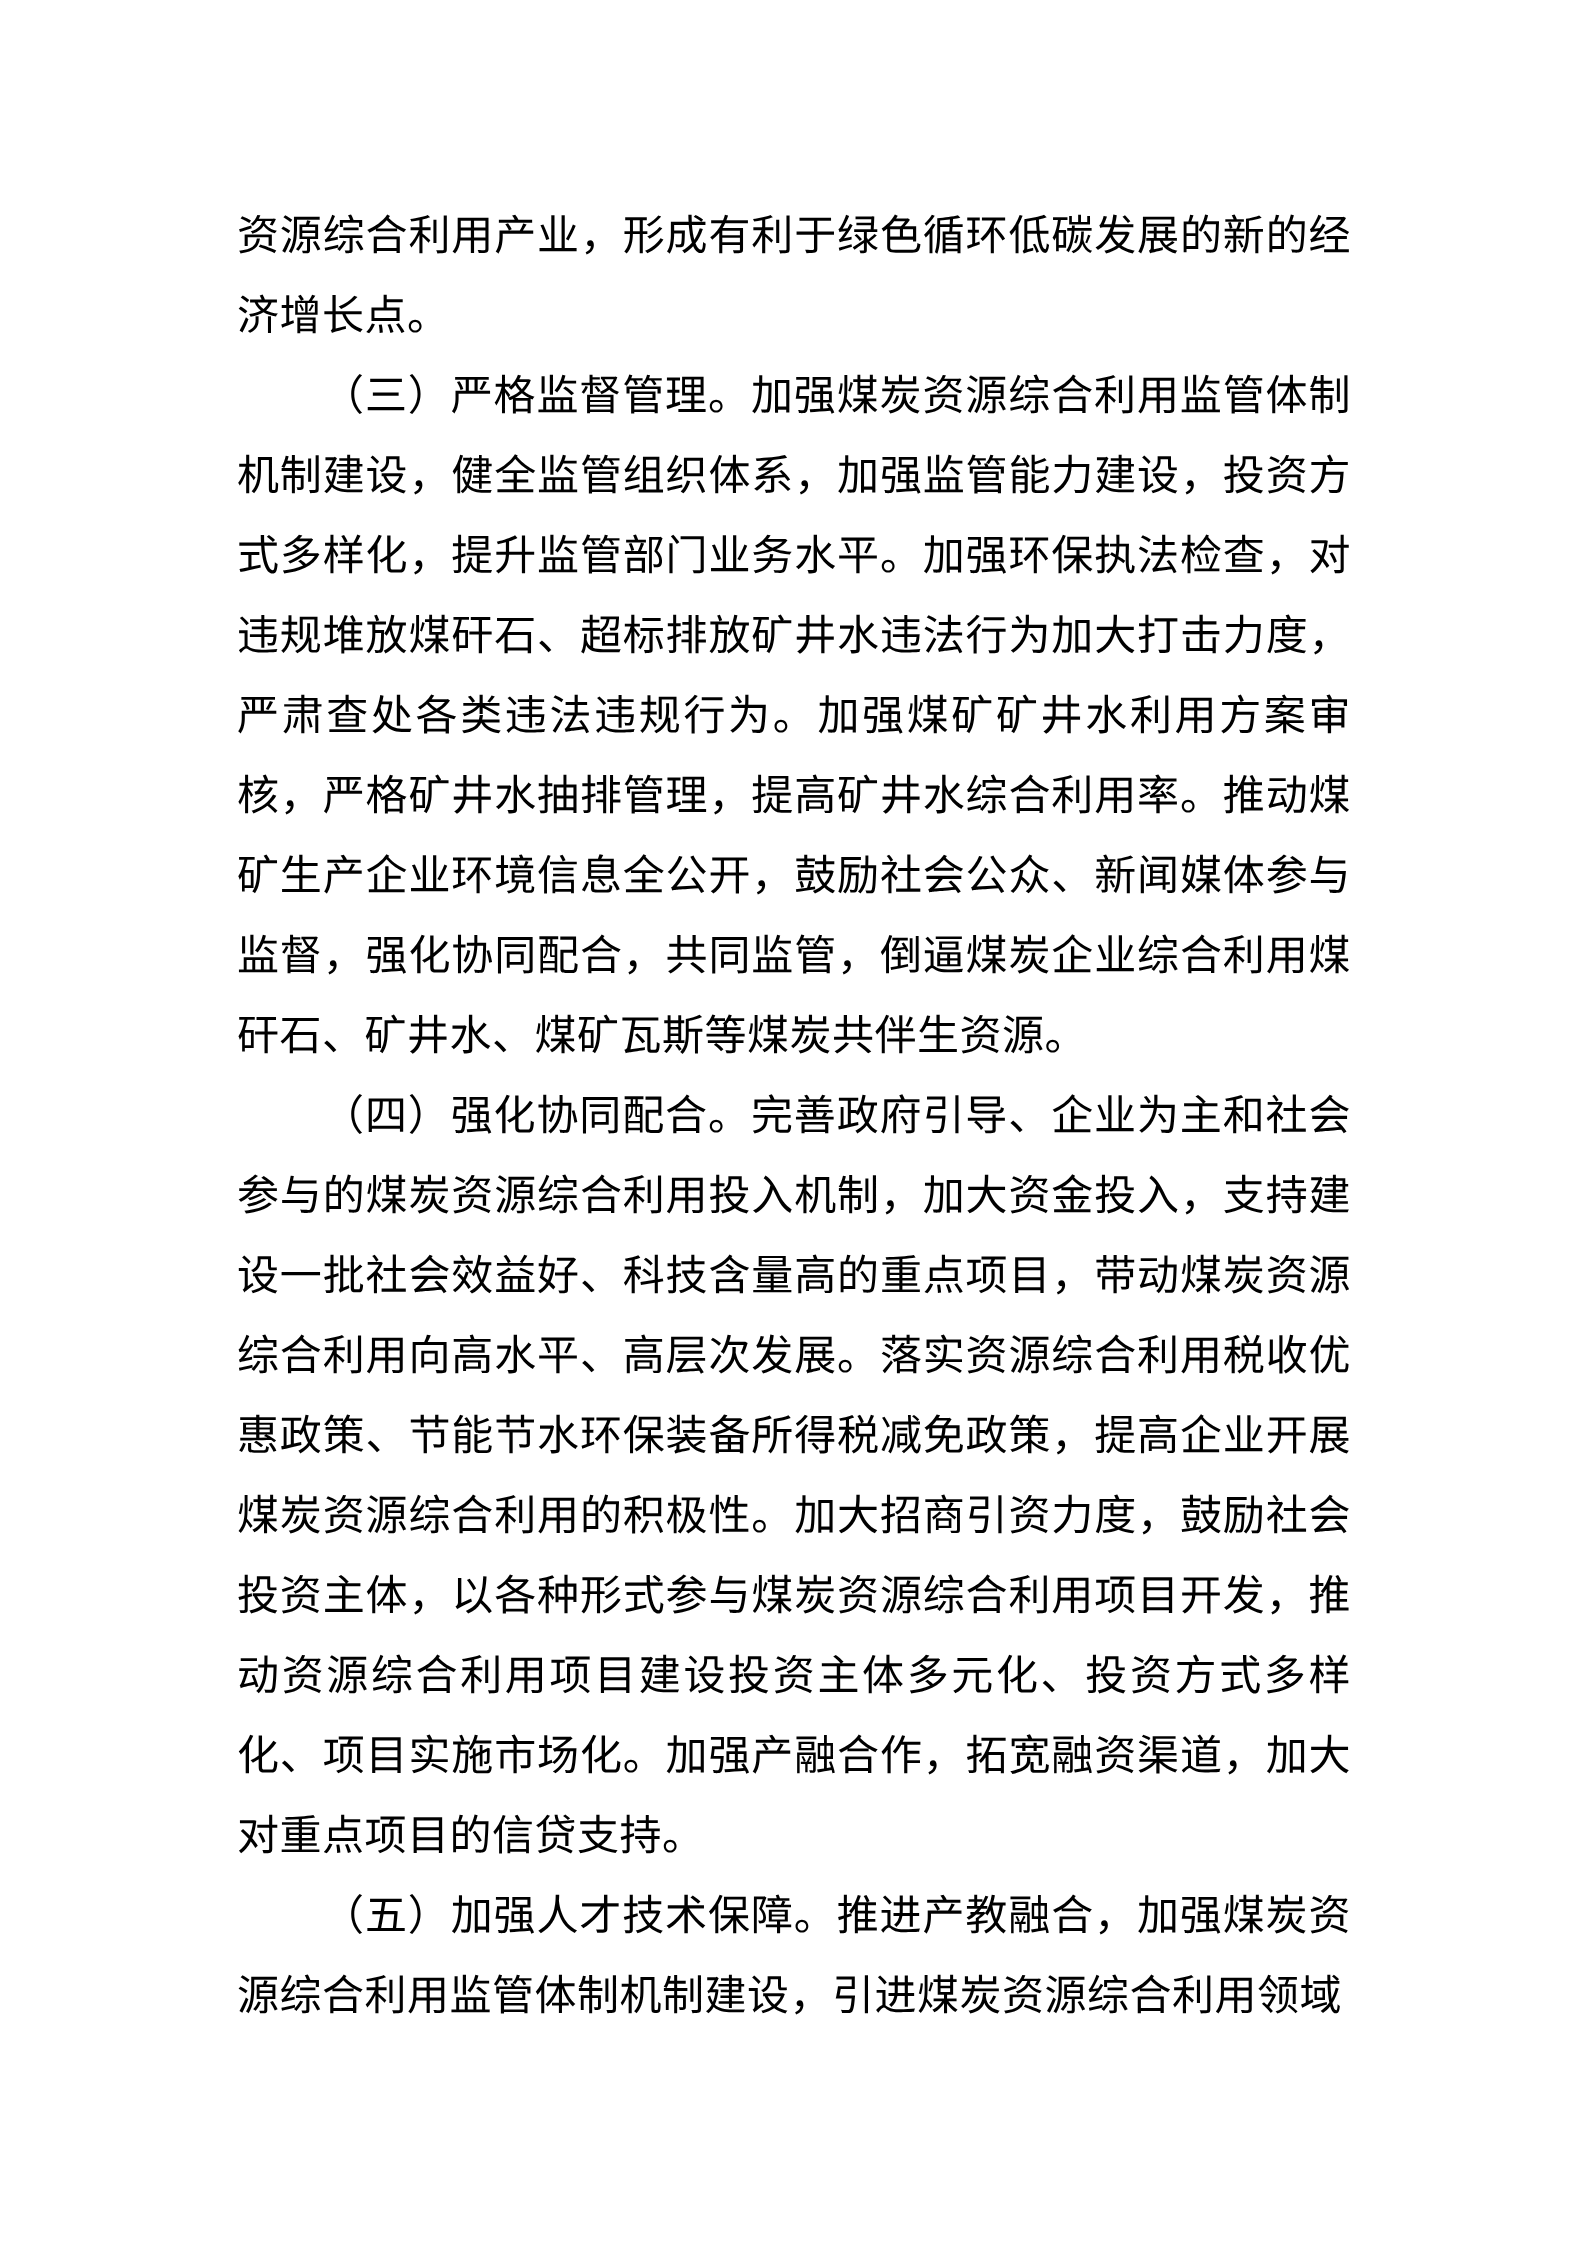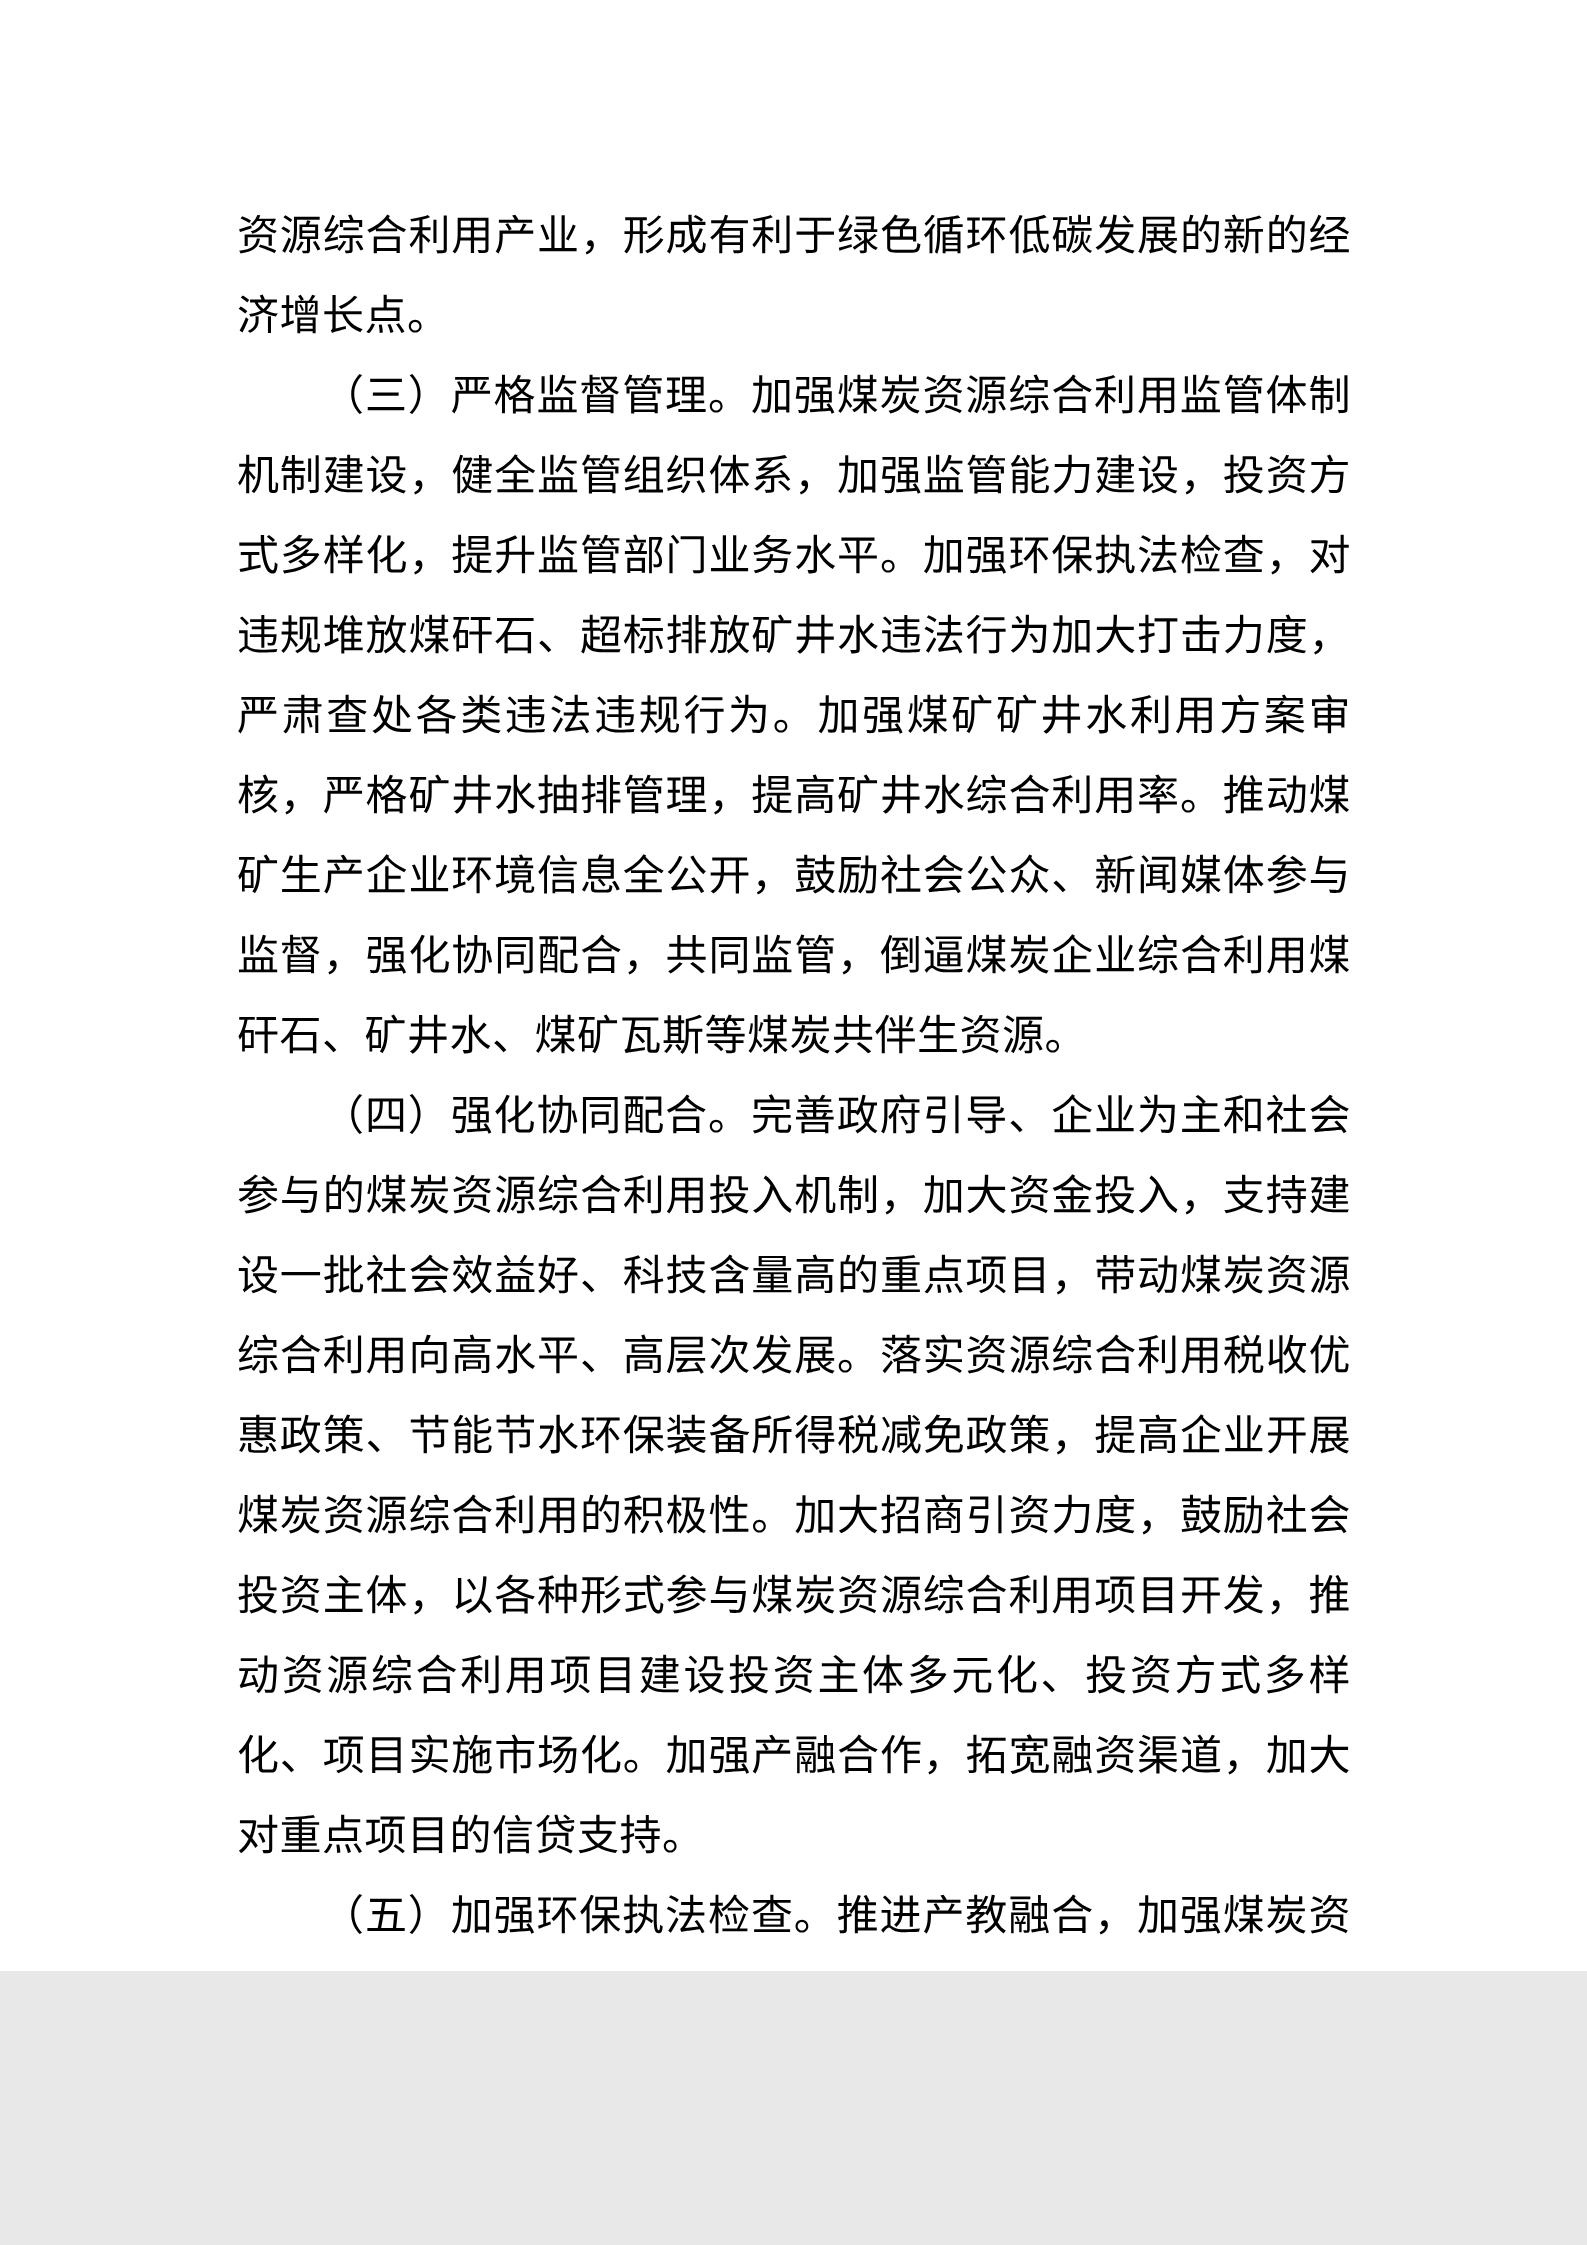--- a/index.html
+++ b/index.html
@@ -3,21 +3,21 @@
 <meta charset="utf-8">
 <style>
   html, body {
     margin: 0;
     padding: 0;
     background: #e8e8e8;
   }
   .page {
     position: relative;
     width: 1587px;
-    height: 1971px;
+    height: 2245px;
     margin: 0 auto;
     background: #ffffff;
     overflow: hidden;
     font-family: "Liberation Serif", "DejaVu Serif", serif;
   }
   .content {
     position: absolute;
     left: 237px;
     top: 196px;
     width: 1114px;
@@ -46,16 +46,16 @@
 
 <div class="page">
   <div class="content">
 
     <p class="para flush"><span>资源综合利用产业，形成有利于绿色循环低碳发展的新的经济增长点。</span></p>
 
     <p class="para"><b class="lead">（三）严格监督管理。</b><span>加强煤炭资源综合利用监管体制机制建设，健全监管组织体系，加强监管能力建设，投资方式多样化，提升监管部门业务水平。加强环保执法检查，对违规堆放煤矸石、超标排放矿井水违法行为加大打击力度，严肃查处各类违法违规行为。加强煤矿矿井水利用方案审核，严格矿井水抽排管理，提高矿井水综合利用率。推动煤矿生产企业环境信息全公开，鼓励社会公众、新闻媒体参与监督，强化协同配合，共同监管，倒逼煤炭企业综合利用煤矸石、矿井水、煤矿瓦斯等煤炭共伴生资源。</span></p>
 
     <p class="para"><b class="lead">（四）强化协同配合。</b><span>完善政府引导、企业为主和社会参与的煤炭资源综合利用投入机制，加大资金投入，支持建设一批社会效益好、科技含量高的重点项目，带动煤炭资源综合利用向高水平、高层次发展。落实资源综合利用税收优惠政策、节能节水环保装备所得税减免政策，提高企业开展煤炭资源综合利用的积极性。加大招商引资力度，鼓励社会投资主体，以各种形式参与煤炭资源综合利用项目开发，推动资源综合利用项目建设投资主体多元化、投资方式多样化、项目实施市场化。加强产融合作，拓宽融资渠道，加大对重点项目的信贷支持。</span></p>
 
-    <p class="para"><b class="lead">（五）加强环保执法检查。</b><span>推进产教融合，加强煤炭资源综合利用监管体制机制建设，引进煤炭资源综合利用领域</span></p>
+    <p class="para"><b class="lead">（五）加强人才技术保障。</b><span>推进产教融合，加强煤炭资源综合利用监管体制机制建设，引进煤炭资源综合利用领域</span></p>
 
   </div>
 </div>
 
 </body></html>

